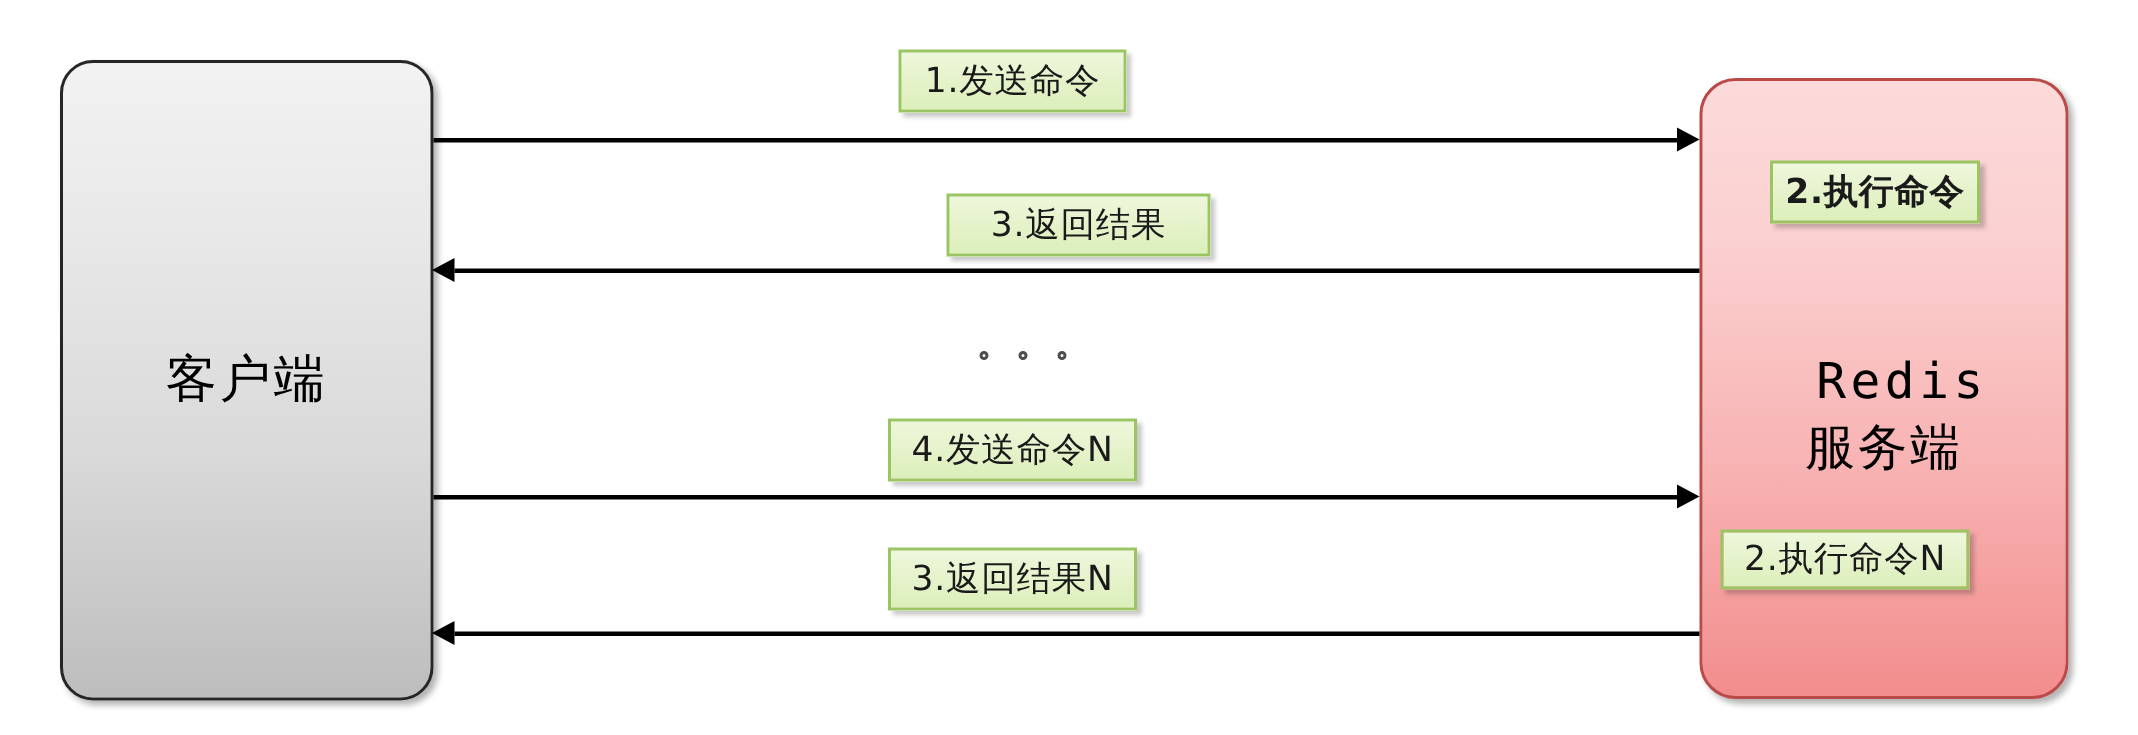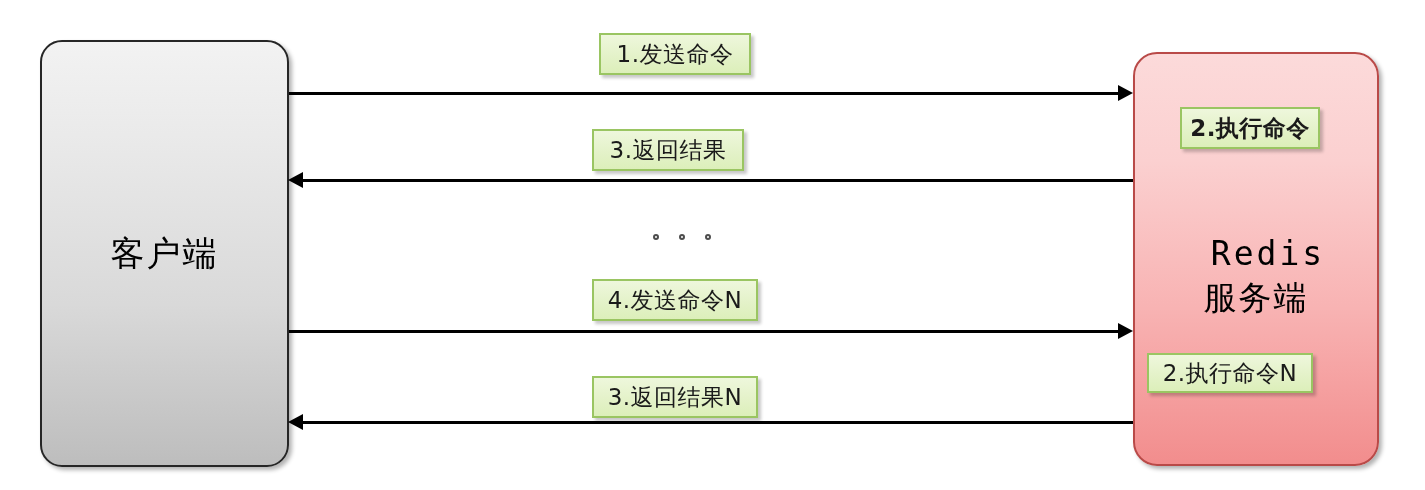--- a/index.html
+++ b/index.html
@@ -160,21 +160,21 @@
   <div class="ellipsis" style="left:653px; top:234px;">
     <span class="dot"></span>
     <span class="dot"></span>
     <span class="dot"></span>
   </div>
 
   <div class="tag" style="left:599px; top:33px; width:152px; height:42px;">1.发送命令</div>
 
   <div class="tag" style="left:1180px; top:107px; width:140px; height:42px;font-weight:bold;">2.执行命令</div>
 
-  <div class="tag" style="left:592px; top:129px; width:152px; height:42px;">3.返回结果</div>
+  <div class="tag" style="left:631px; top:129px; width:176px; height:42px;">3.返回结果</div>
 
   <div class="tag" style="left:592px; top:279px; width:166px; height:42px;">4.发送命令N</div>
 
   <div class="tag" style="left:1147px; top:353px; width:166px; height:40px;">2.执行命令N</div>
 
-  <div class="tag" style="left:592px; top:376px; width:166px; height:42px;">3.返回结果N</div>
+  <div class="tag" style="left:592px; top:365px; width:166px; height:42px;">3.返回结果N</div>
 
 </div>
 
 </body></html>

